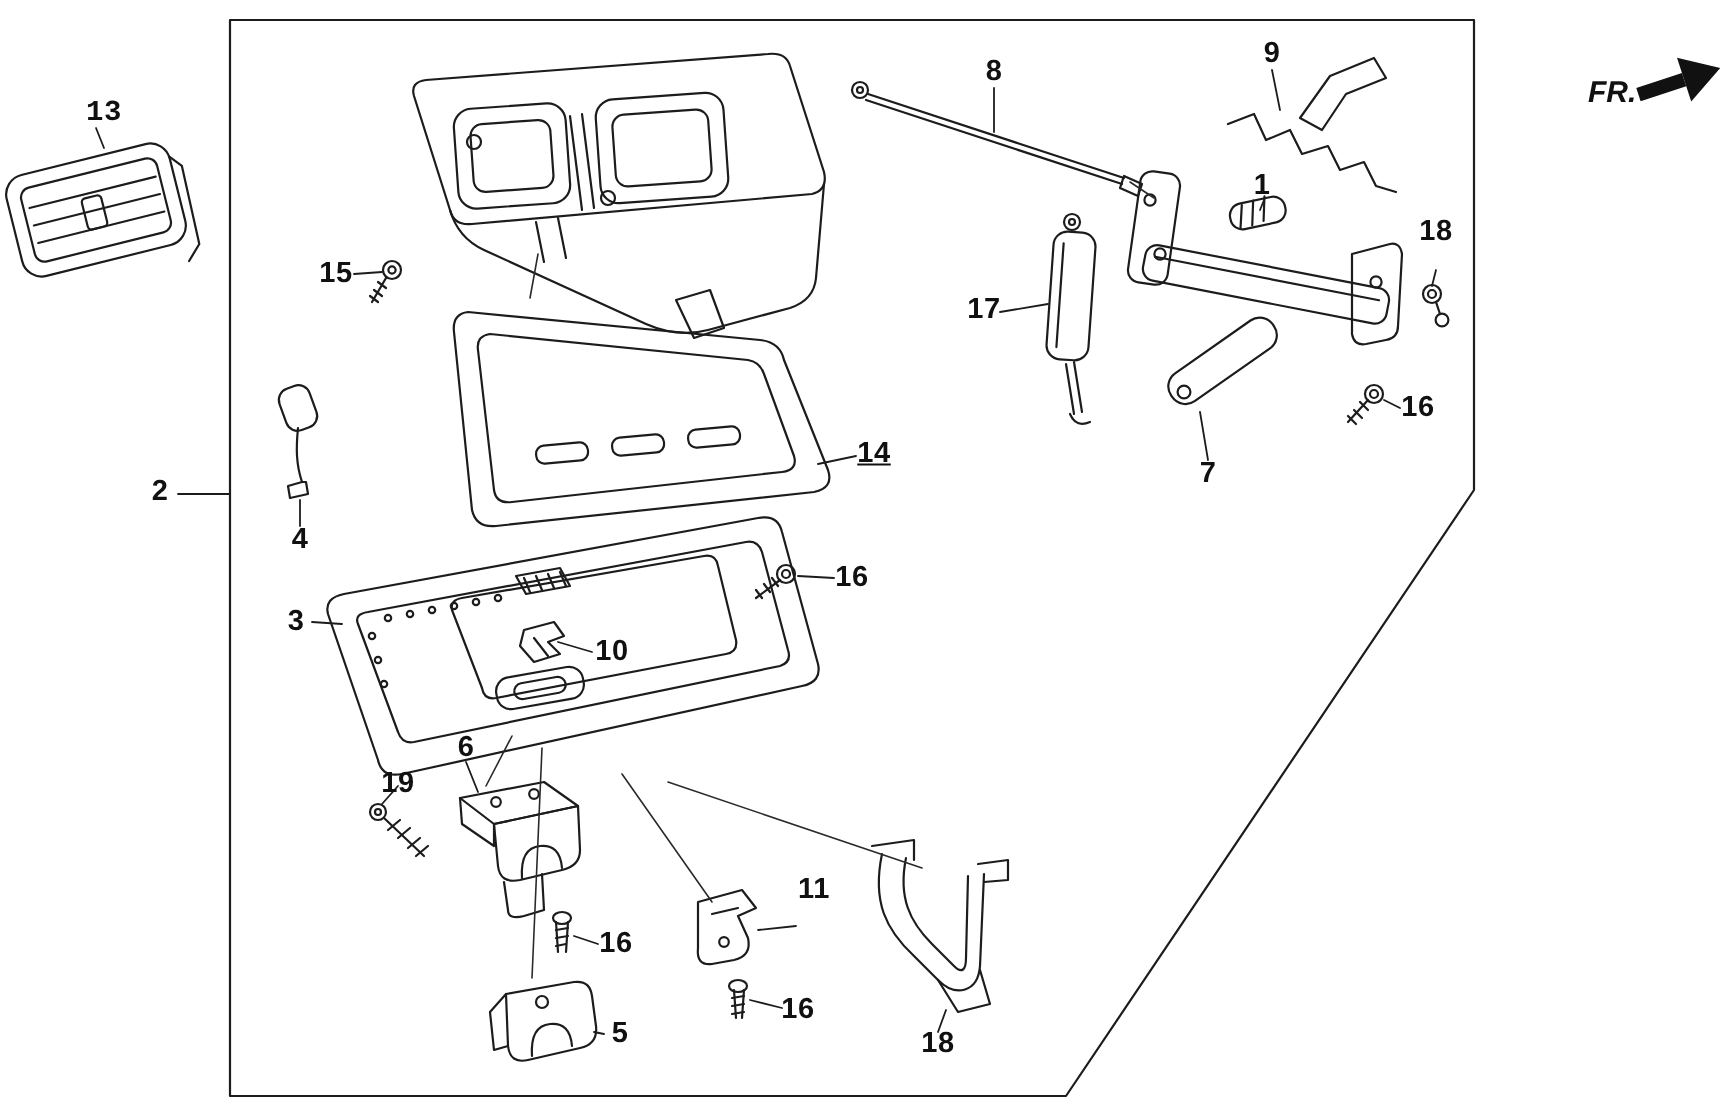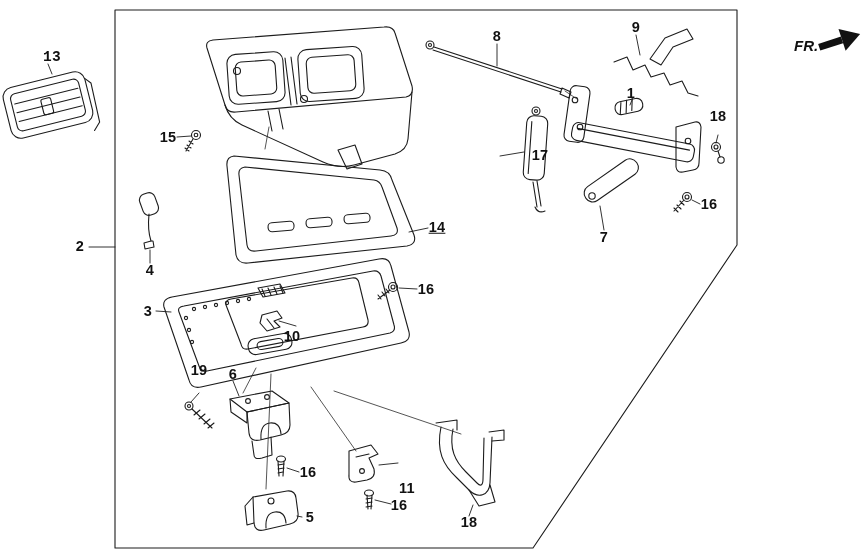--- a/index.html
+++ b/index.html
@@ -279,32 +279,32 @@
       </g>
     </g>
   </svg>
 
   <div class="label-layer">
       <div class="part-label" style="left: 52px; top: 57px; font-family: Liberation Mono, monospace;">13</div>
       <div class="part-label" style="left: 168px; top: 137px;">15</div>
       <div class="part-label" style="left: 80px; top: 246px;">2</div>
       <div class="part-label" style="left: 150px; top: 270px;">4</div>
       <div class="part-label" style="left: 148px; top: 311px;">3</div>
-      <div class="part-label" style="left: 292px; top: 326px; margin-top: 10px;">10</div>
+      <div class="part-label" style="left: 306px; top: 326px;">10</div>
       <div class="part-label" style="left: 437px; top: 227px; text-decoration: underline;">14</div>
       <div class="part-label" style="left: 497px; top: 36px;">8</div>
       <div class="part-label" style="left: 636px; top: 27px;">9</div>
       <div class="part-label" style="left: 631px; top: 93px;">1</div>
-      <div class="part-label" style="left: 492px; top: 155px; margin-left: 48px;">17</div>
+      <div class="part-label" style="left: 492px; top: 155px;">17</div>
       <div class="part-label" style="left: 604px; top: 237px;">7</div>
       <div class="part-label" style="left: 718px; top: 116px;">18</div>
       <div class="part-label" style="left: 709px; top: 204px;">16</div>
       <div class="part-label" style="left: 426px; top: 289px;">16</div>
       <div class="part-label" style="left: 233px; top: 374px;">6</div>
-      <div class="part-label" style="left: 199px; top: 370px;">19</div>
+      <div class="part-label" style="left: 199px; top: 392px;">19</div>
       <div class="part-label" style="left: 308px; top: 472px;">16</div>
       <div class="part-label" style="left: 310px; top: 517px;">5</div>
-      <div class="part-label" style="left: 407px; top: 488px;">11</div>
+      <div class="part-label" style="left: 407px; top: 445px;">11</div>
       <div class="part-label" style="left: 399px; top: 505px;">16</div>
       <div class="part-label" style="left: 469px; top: 522px;">18</div>
     </div>
 
 </div>
 
 </body></html>

